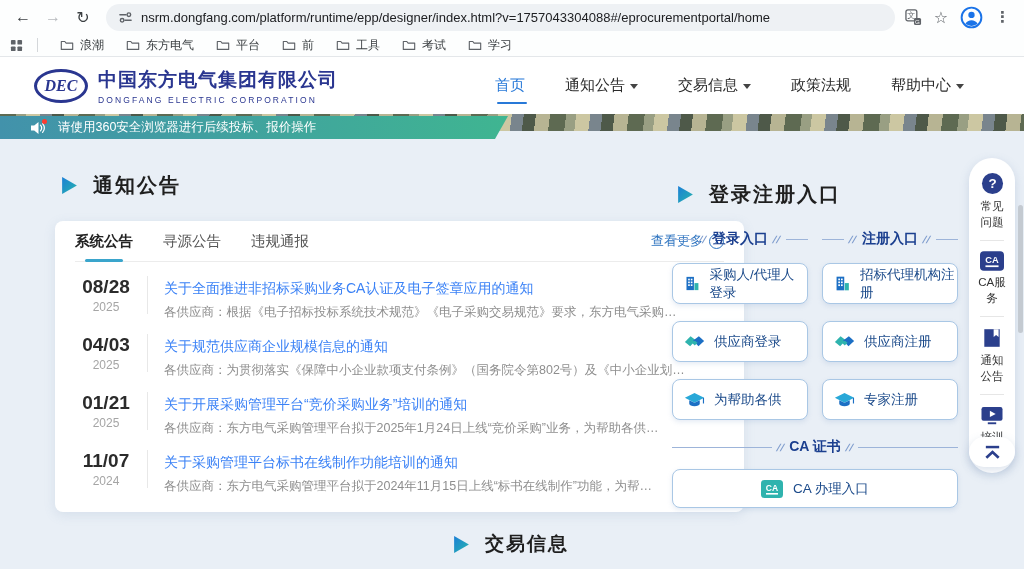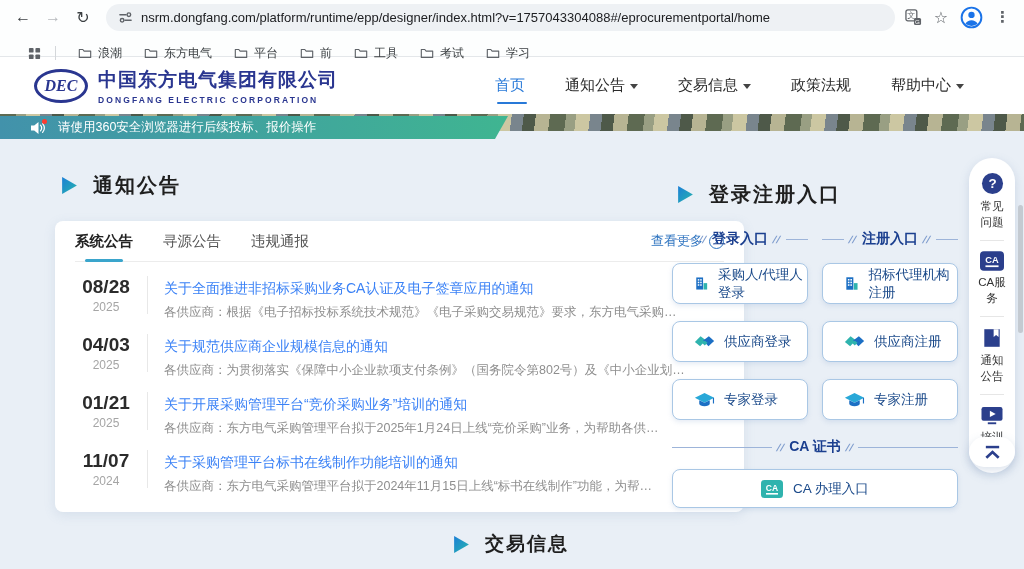--- a/index.html
+++ b/index.html
@@ -7,30 +7,30 @@
   body { font-family:"Liberation Sans","DejaVu Sans",sans-serif; background:#e9eff6; position:relative; }
 
   
   .chrome { position:absolute; top:0; left:0; width:1024px; height:57px; background:#fdfefe; border-bottom:1px solid #e4e7ea; z-index:50; }
   .toolbar { height:34px; display:flex; align-items:center; padding:0 10px; gap:4px; }
   .navbtn { width:26px; height:26px; display:flex; align-items:center; justify-content:center; font-size:16px; color:#3c4043; border-radius:50%; }
   .navbtn.disabled { color:#b6b9bd; }
   .omnibox { flex:1; max-width:800px; height:27px; background:#eef1f4; border-radius:14px; display:flex; align-items:center; padding:0 12px; gap:8px; margin:16px 6px; }
   .omnibox .url { font-size:13px; color:#202124; white-space:nowrap; overflow:hidden; }
   .chrome-right { display:flex; align-items:center; gap:12px; margin-left:auto; padding-right:4px; }
-  .bookmarks { height:22px; display:flex; align-items:center; padding:0 28px; gap:6px;margin-top:8px; }
+  .bookmarks { height:22px; display:flex; align-items:center; padding:0 10px; gap:6px; }
   .bm-divider { width:1px; height:14px; background:#d4d7da; margin:0 8px; }
   .bookmark { display:flex; align-items:center; gap:6px; font-size:12px; color:#3c4043; padding:2px 8px; border-radius:4px; }
 
   
   .site-header { position:absolute; top:57px; left:0; width:1024px; height:57px; background:#ffffff; display:flex; align-items:center; padding:0 34px; z-index:40; }
   .logo-wrap { display:flex; align-items:center; gap:10px; }
   .logo-oval { width:54px; height:34px; border:3px solid #2a3690; border-radius:50%; display:flex; align-items:center; justify-content:center; font-family:"Liberation Serif","DejaVu Serif",serif; font-style:italic; font-weight:bold; font-size:16px; color:#2a3690; box-shadow:inset 0 0 0 1px #fff; }
   .logo-text-cn { font-size:19px; font-weight:bold; color:#2a3690; letter-spacing:1px; }
-  .logo-text-en { font-size:8.5px; font-weight:bold; color:#2a3690; letter-spacing:2.1px; margin-top:2px; }
+  .logo-text-en { font-size:8.5px; font-weight:normal; color:#2a3690; letter-spacing:2.1px; margin-top:2px; }
   .main-nav { margin-left:auto; display:flex; gap:40px; align-items:center; padding-right:26px; }
   .nav-item { font-size:15px; color:#2b2b2b; display:flex; align-items:center; gap:5px; position:relative; cursor:pointer; }
   .nav-item.active { color:#2879d8; }
   .nav-item.active::after { content:""; position:absolute; left:2px; bottom:-9px; width:30px; height:2.5px; background:#2879d8; border-radius:2px; }
   .caret { width:0; height:0; border-left:4.5px solid transparent; border-right:4.5px solid transparent; border-top:5px solid #444; margin-top:2px; }
 
   
   .photo-strip { position:absolute; top:114px; left:0; width:1024px; height:17px; background:
     repeating-linear-gradient(97deg,#5d6b4e 0 16px,#98a07f 16px 26px,#cdc79c 26px 40px,#77858f 40px 52px,#4d5a47 52px 64px,#b8b48e 64px 78px);
     filter:saturate(.85); z-index:30; }
@@ -62,21 +62,21 @@
   .n-title { font-size:14px; font-weight:normal; color:#3b82f6; white-space:nowrap; overflow:hidden; text-overflow:ellipsis;margin-top:10px; }
   .n-desc { font-size:12.5px; color:#8e8e8e; margin-top:6px; white-space:nowrap; overflow:hidden; text-overflow:ellipsis; }
 
   
   .login-panel { position:absolute; left:672px; top:230px; width:286px; z-index:10; }
   .col-heads { display:flex; gap:14px; }
   .col-head { flex:1; display:flex; align-items:center; gap:5px; font-size:14px; font-weight:bold; color:#1b3f8f; }
   .col-head .line { flex:1; height:1px; background:#9db4d9; }
   .slashes { font-style:italic; font-size:10px; color:#7e9ccd; letter-spacing:1px; transform:skewX(-12deg); }
   .btn-grid { display:grid; grid-template-columns:1fr 1fr; gap:17px 14px; margin-top:15px; }
-  .entry-btn { height:41px; background:#fff; border:1px solid #a9c7e5; border-radius:8px; display:flex; align-items:center; padding-left:21px; gap:9px; font-size:13.5px; color:#1b4a8a; cursor:pointer; box-shadow:0 2px 5px rgba(110,145,195,.18); }
+  .entry-btn { height:41px; background:#fff; border:1px solid #a9c7e5; border-radius:8px; display:flex; align-items:center; padding-left:11px; gap:9px; font-size:13.5px; color:#1b4a8a; cursor:pointer; box-shadow:0 2px 5px rgba(110,145,195,.18); }
   .ca-divider { display:flex; align-items:center; gap:5px; font-size:14px; font-weight:bold; color:#1b3f8f; margin-top:18px; }
   .ca-divider .line { flex:1; height:1px; background:#9db4d9; }
   .ca-btn { margin-top:13px; height:39px; width:100%; background:#fff; border:1px solid #a9c7e5; border-radius:8px; display:flex; align-items:center; justify-content:center; gap:10px; font-size:13.5px; color:#1b4a8a; cursor:pointer; box-shadow:0 2px 5px rgba(110,145,195,.18); }
 
   
   .rail { position:absolute; right:9px; top:158px; width:46px; background:#fff; border-radius:23px; box-shadow:0 3px 10px rgba(110,140,180,.25); padding:12px 0 10px; display:flex; flex-direction:column; align-items:center; z-index:20; }
   .rail-item { display:flex; flex-direction:column; align-items:center; gap:4px; cursor:pointer; padding:2px 0; }
   .rail-label { width:28px; font-size:11.5px; line-height:1.35; color:#333; text-align:center; word-break:break-all; }
   .rail-sep { width:24px; height:1px; background:#e6e6e6; margin:8px 0; }
   .top-btn { position:absolute; right:9px; top:437px; width:46px; height:30px; background:#fff; border-radius:15px; box-shadow:0 3px 8px rgba(110,140,180,.25); display:flex; align-items:center; justify-content:center; cursor:pointer; z-index:20; }
@@ -364,21 +364,21 @@
         <path d="M9 9.5l3.5-2.5 3 2.5-3.2 3z" fill="#2fb3ae"></path>
       </svg>
       <span>供应商注册</span>
     </div>
     <div class="entry-btn">
       <svg width="21" height="16" viewBox="0 0 24 18">
         <polygon points="12,1 23,6.5 12,12 1,6.5" fill="#29a8d8"></polygon>
         <path d="M6 9.2v4c0 1.6 2.8 2.9 6 2.9s6-1.3 6-2.9v-4l-6 2.9z" fill="#1c6fc4"></path>
         <rect x="21.6" y="6.5" width="1.3" height="6.5" fill="#1c6fc4"></rect>
       </svg>
-      <span>专家登录</span>
+      <span>为帮助各供</span>
     </div>
     <div class="entry-btn">
       <svg width="21" height="16" viewBox="0 0 24 18">
         <polygon points="12,1 23,6.5 12,12 1,6.5" fill="#29a8d8"></polygon>
         <path d="M6 9.2v4c0 1.6 2.8 2.9 6 2.9s6-1.3 6-2.9v-4l-6 2.9z" fill="#1c6fc4"></path>
         <rect x="21.6" y="6.5" width="1.3" height="6.5" fill="#1c6fc4"></rect>
       </svg>
       <span>专家注册</span>
     </div>
   </div>

